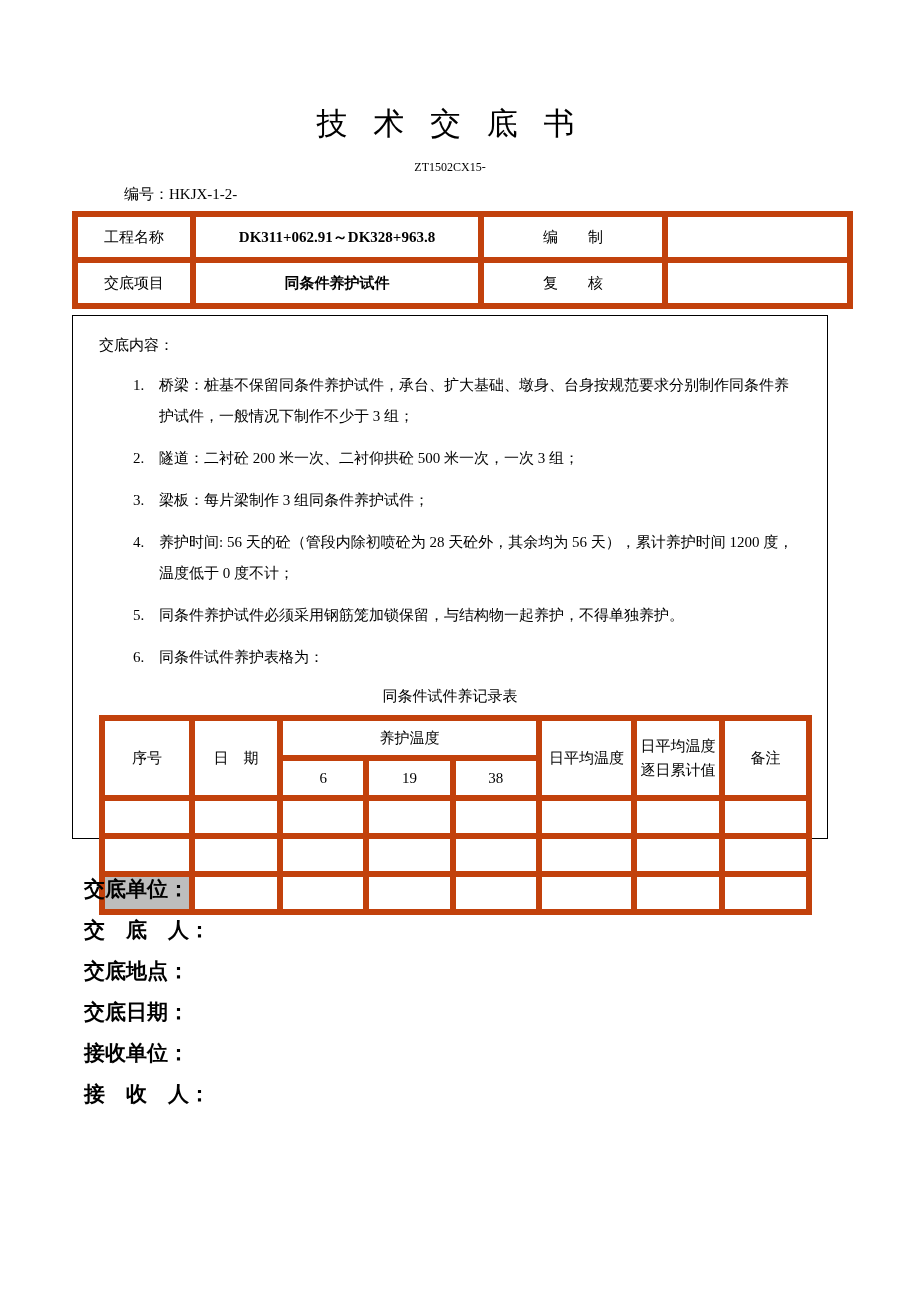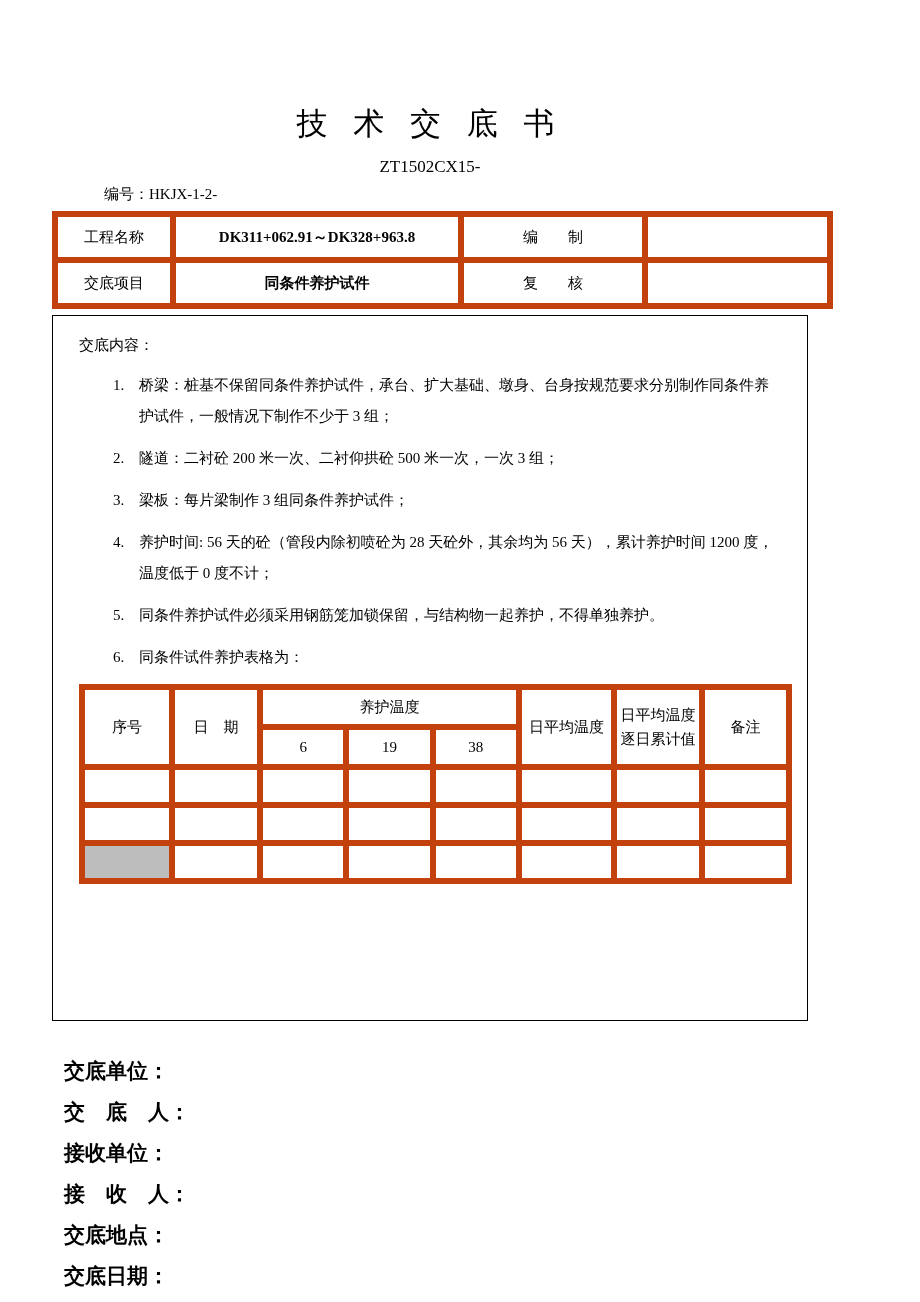--- a/index.html
+++ b/index.html
@@ -3,32 +3,32 @@
 <meta charset="utf-8">
 <style>
   * { margin:0; padding:0; box-sizing:border-box; }
   html,body { background:#ffffff; }
   body {
     width:920px; height:1302px;
     font-family:"Liberation Serif","DejaVu Serif",serif;
     color:#000;
     position:relative;
   }
-  .sheet { width:756px; margin-left:52px; padding-top:104px; }
+  .sheet { width:756px; margin-left:72px; padding-top:104px; }
 
   .title {
     text-align:center;
     font-size:31px;
     letter-spacing:9px;
     line-height:40px;
     font-weight:500;
   }
   .subtitle {
     text-align:center;
-    font-size:17px;
+    font-size:12px;
     margin-top:12px;
     line-height:22px;
   }
   .unitline {
     display:flex;
     font-size:15px;
     margin-top:6px;
     padding-left:12px;
     line-height:21px;
     white-space:nowrap;
@@ -39,21 +39,21 @@
   td, th { border:6px solid #c2410c; font-weight:400; }
 
   .info-table { width:756px; margin-top:6px; table-layout:fixed; }
   .info-table td { height:46px; font-size:15px; text-align:center; vertical-align:middle; }
   .info-table .c1 { width:118px; }
   .info-table .c2 { width:288px; font-weight:700; }
   .info-table .c3 { width:184px; }
   .info-table .c4 { width:185px; }
 
   .content-box {
-    width:756px; height:706px;
+    width:756px; height:524px;
     border:1px solid #000;
     margin-top:6px;
     padding:18px 26px 0 26px;
     font-size:15px;
   }
   .content-heading { line-height:22px; }
   .items { margin-top:14px; }
   .item { display:flex; line-height:31px; margin-bottom:11px; }
   .item .num { width:26px; margin-left:34px; flex:none; }
   .item .txt { flex:1; }
@@ -145,20 +145,21 @@
       <div class="item">
         <span class="num">5.</span>
         <span class="txt">同条件养护试件必须采用钢筋笼加锁保留，与结构物一起养护，不得单独养护。</span>
       </div>
       <div class="item">
         <span class="num">6.</span>
         <span class="txt">同条件试件养护表格为：</span>
       </div>
     </div>
 
+    <div class="record-title">同条件试件养记录表</div>
 
     <table class="record-table">
       <tbody>
           <tr class="hrow">
         <td class="rc1" rowspan="2">序号</td>
         <td class="rc2" rowspan="2">日　期</td>
         <td colspan="3">养护温度</td>
         <td class="rc6" rowspan="2">日平均温度</td>
         <td class="rc7 two-line" rowspan="2">
           <div>日平均温度</div>
@@ -204,22 +205,22 @@
     </tbody>
       </table>
   </div>
 
   <div class="footer">
     <div class="footer-row">
       <span class="f-left">交底单位：</span>
       <span>交　底　人：</span>
     </div>
     <div class="footer-row">
+      <span class="f-left">交底地点：</span>
+      <span>交底日期：</span>
+    </div>
+    <div class="footer-row">
       <span class="f-left">接收单位：</span>
       <span>接　收　人：</span>
     </div>
-    <div class="footer-row">
-      <span class="f-left">交底地点：</span>
-      <span>交底日期：</span>
-    </div>
   </div>
 
 </div>
 
 </body></html>

